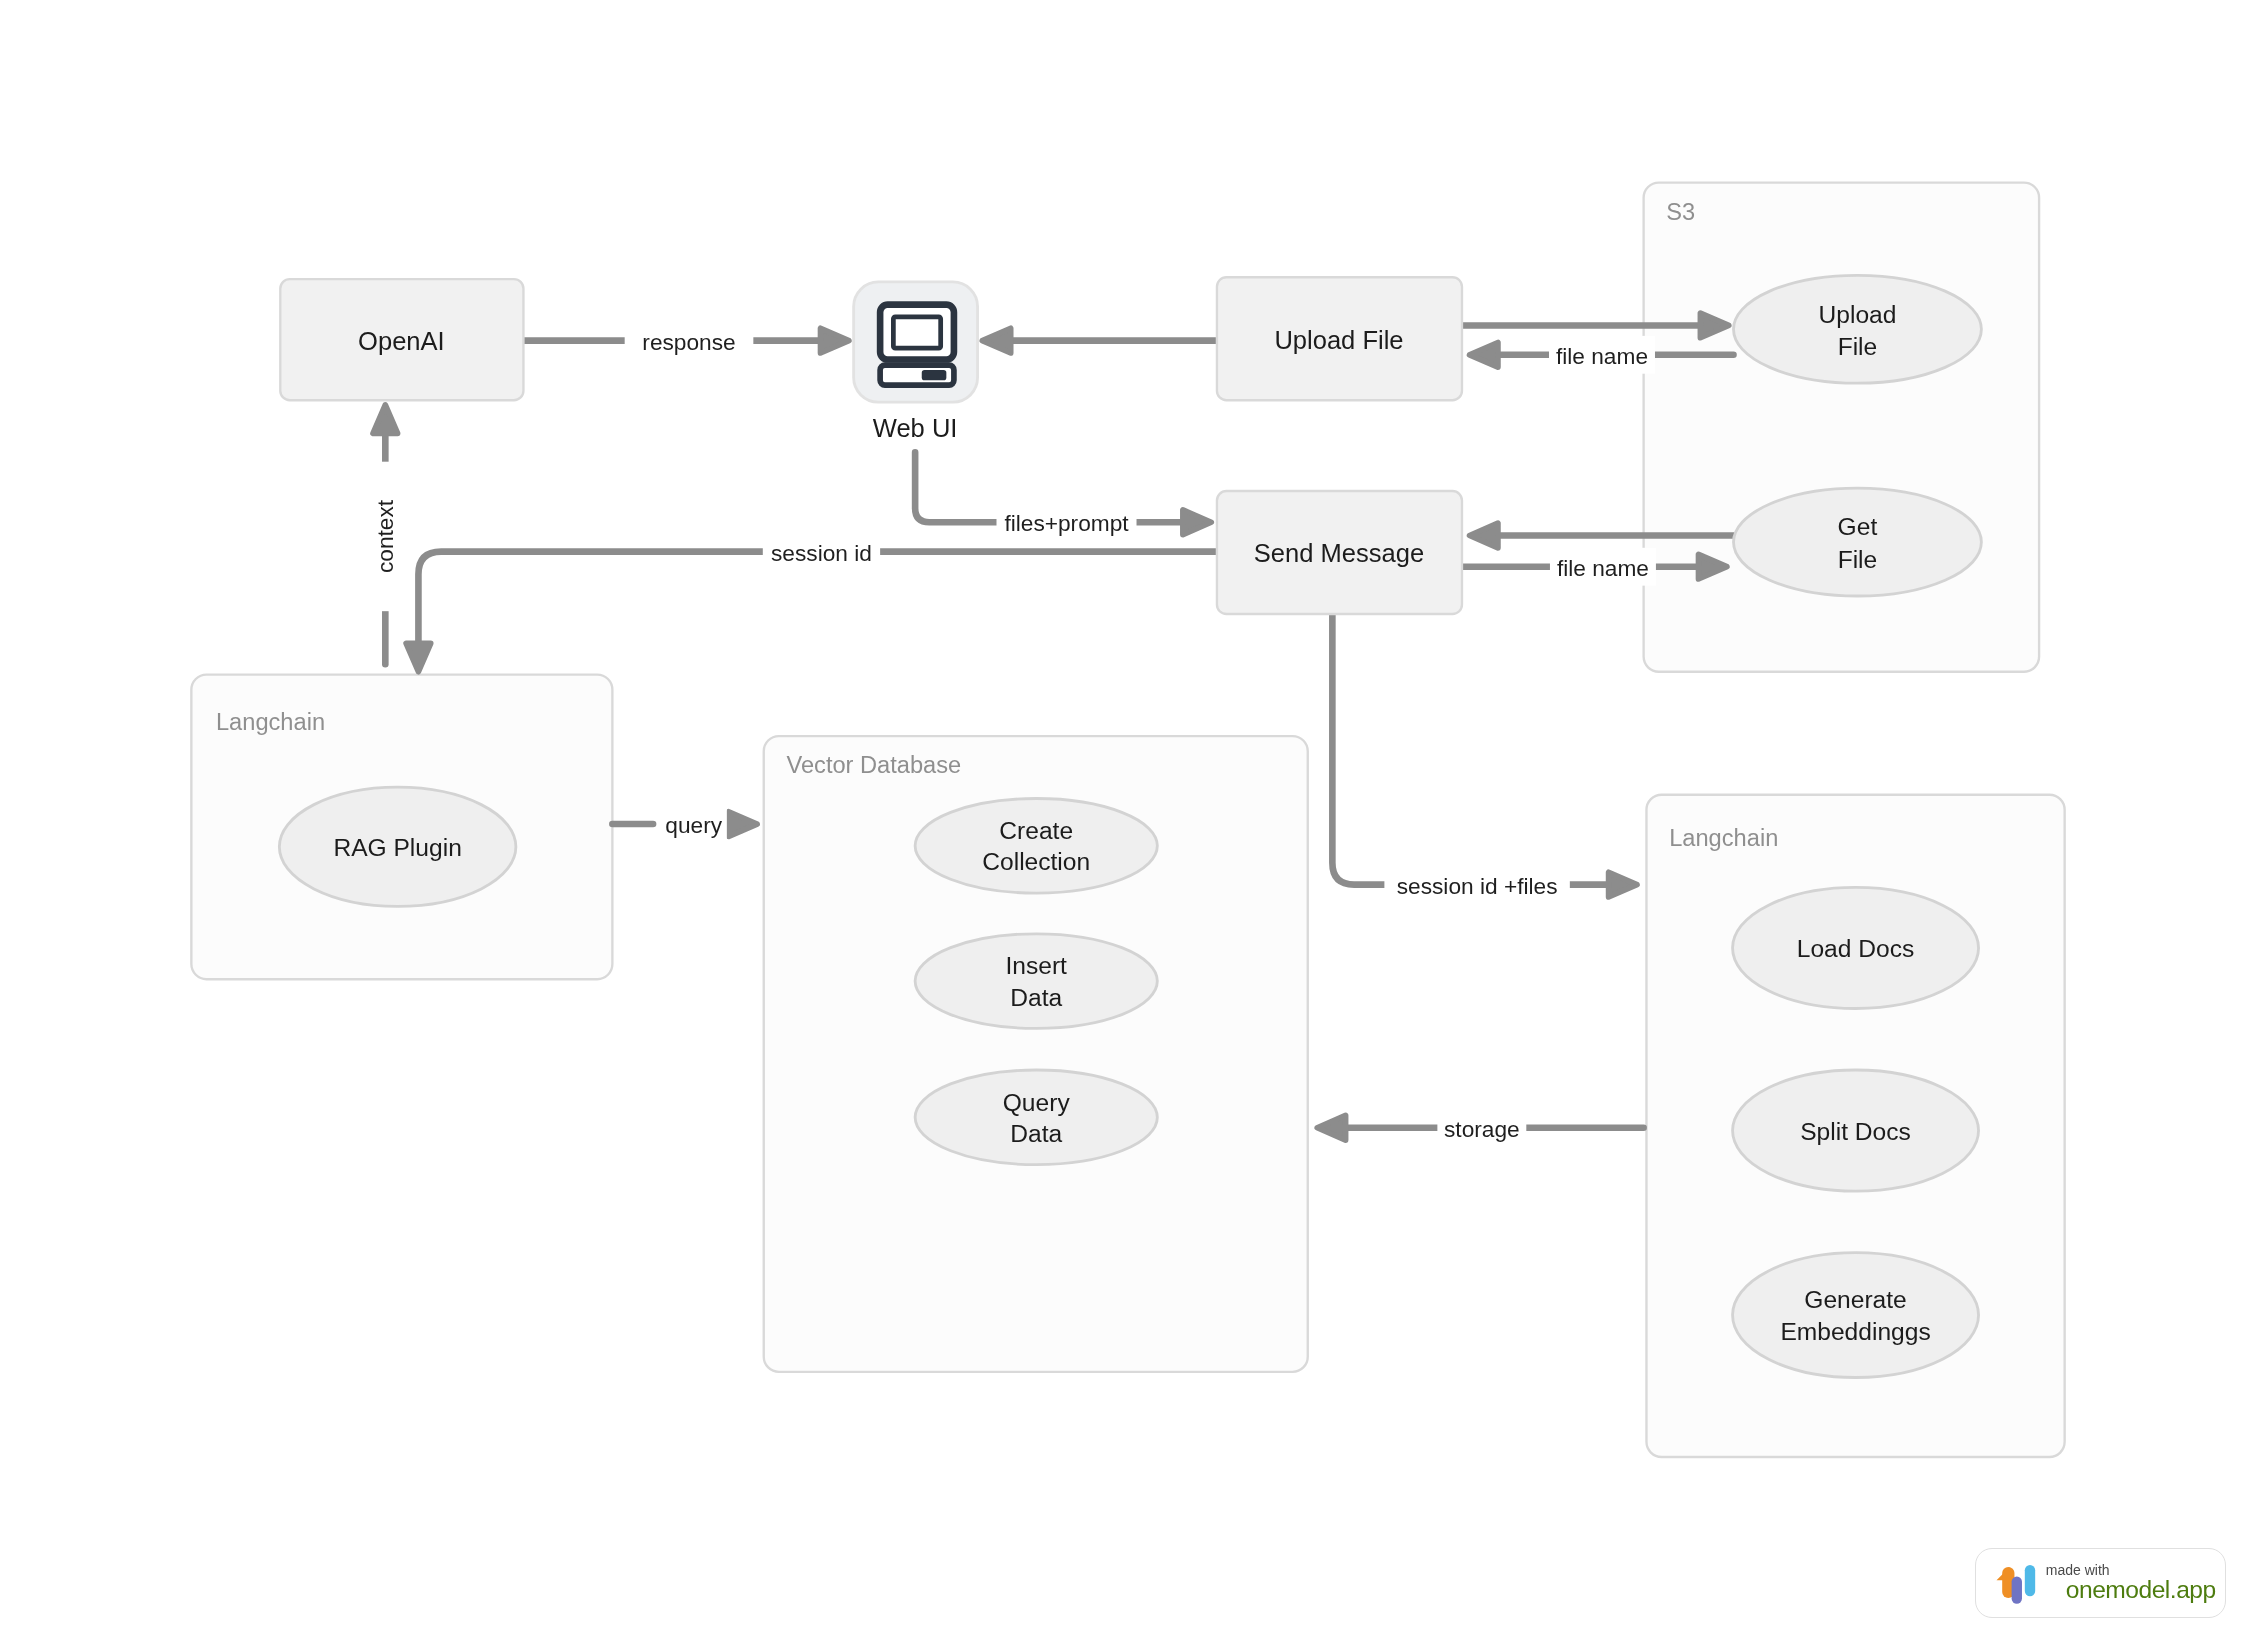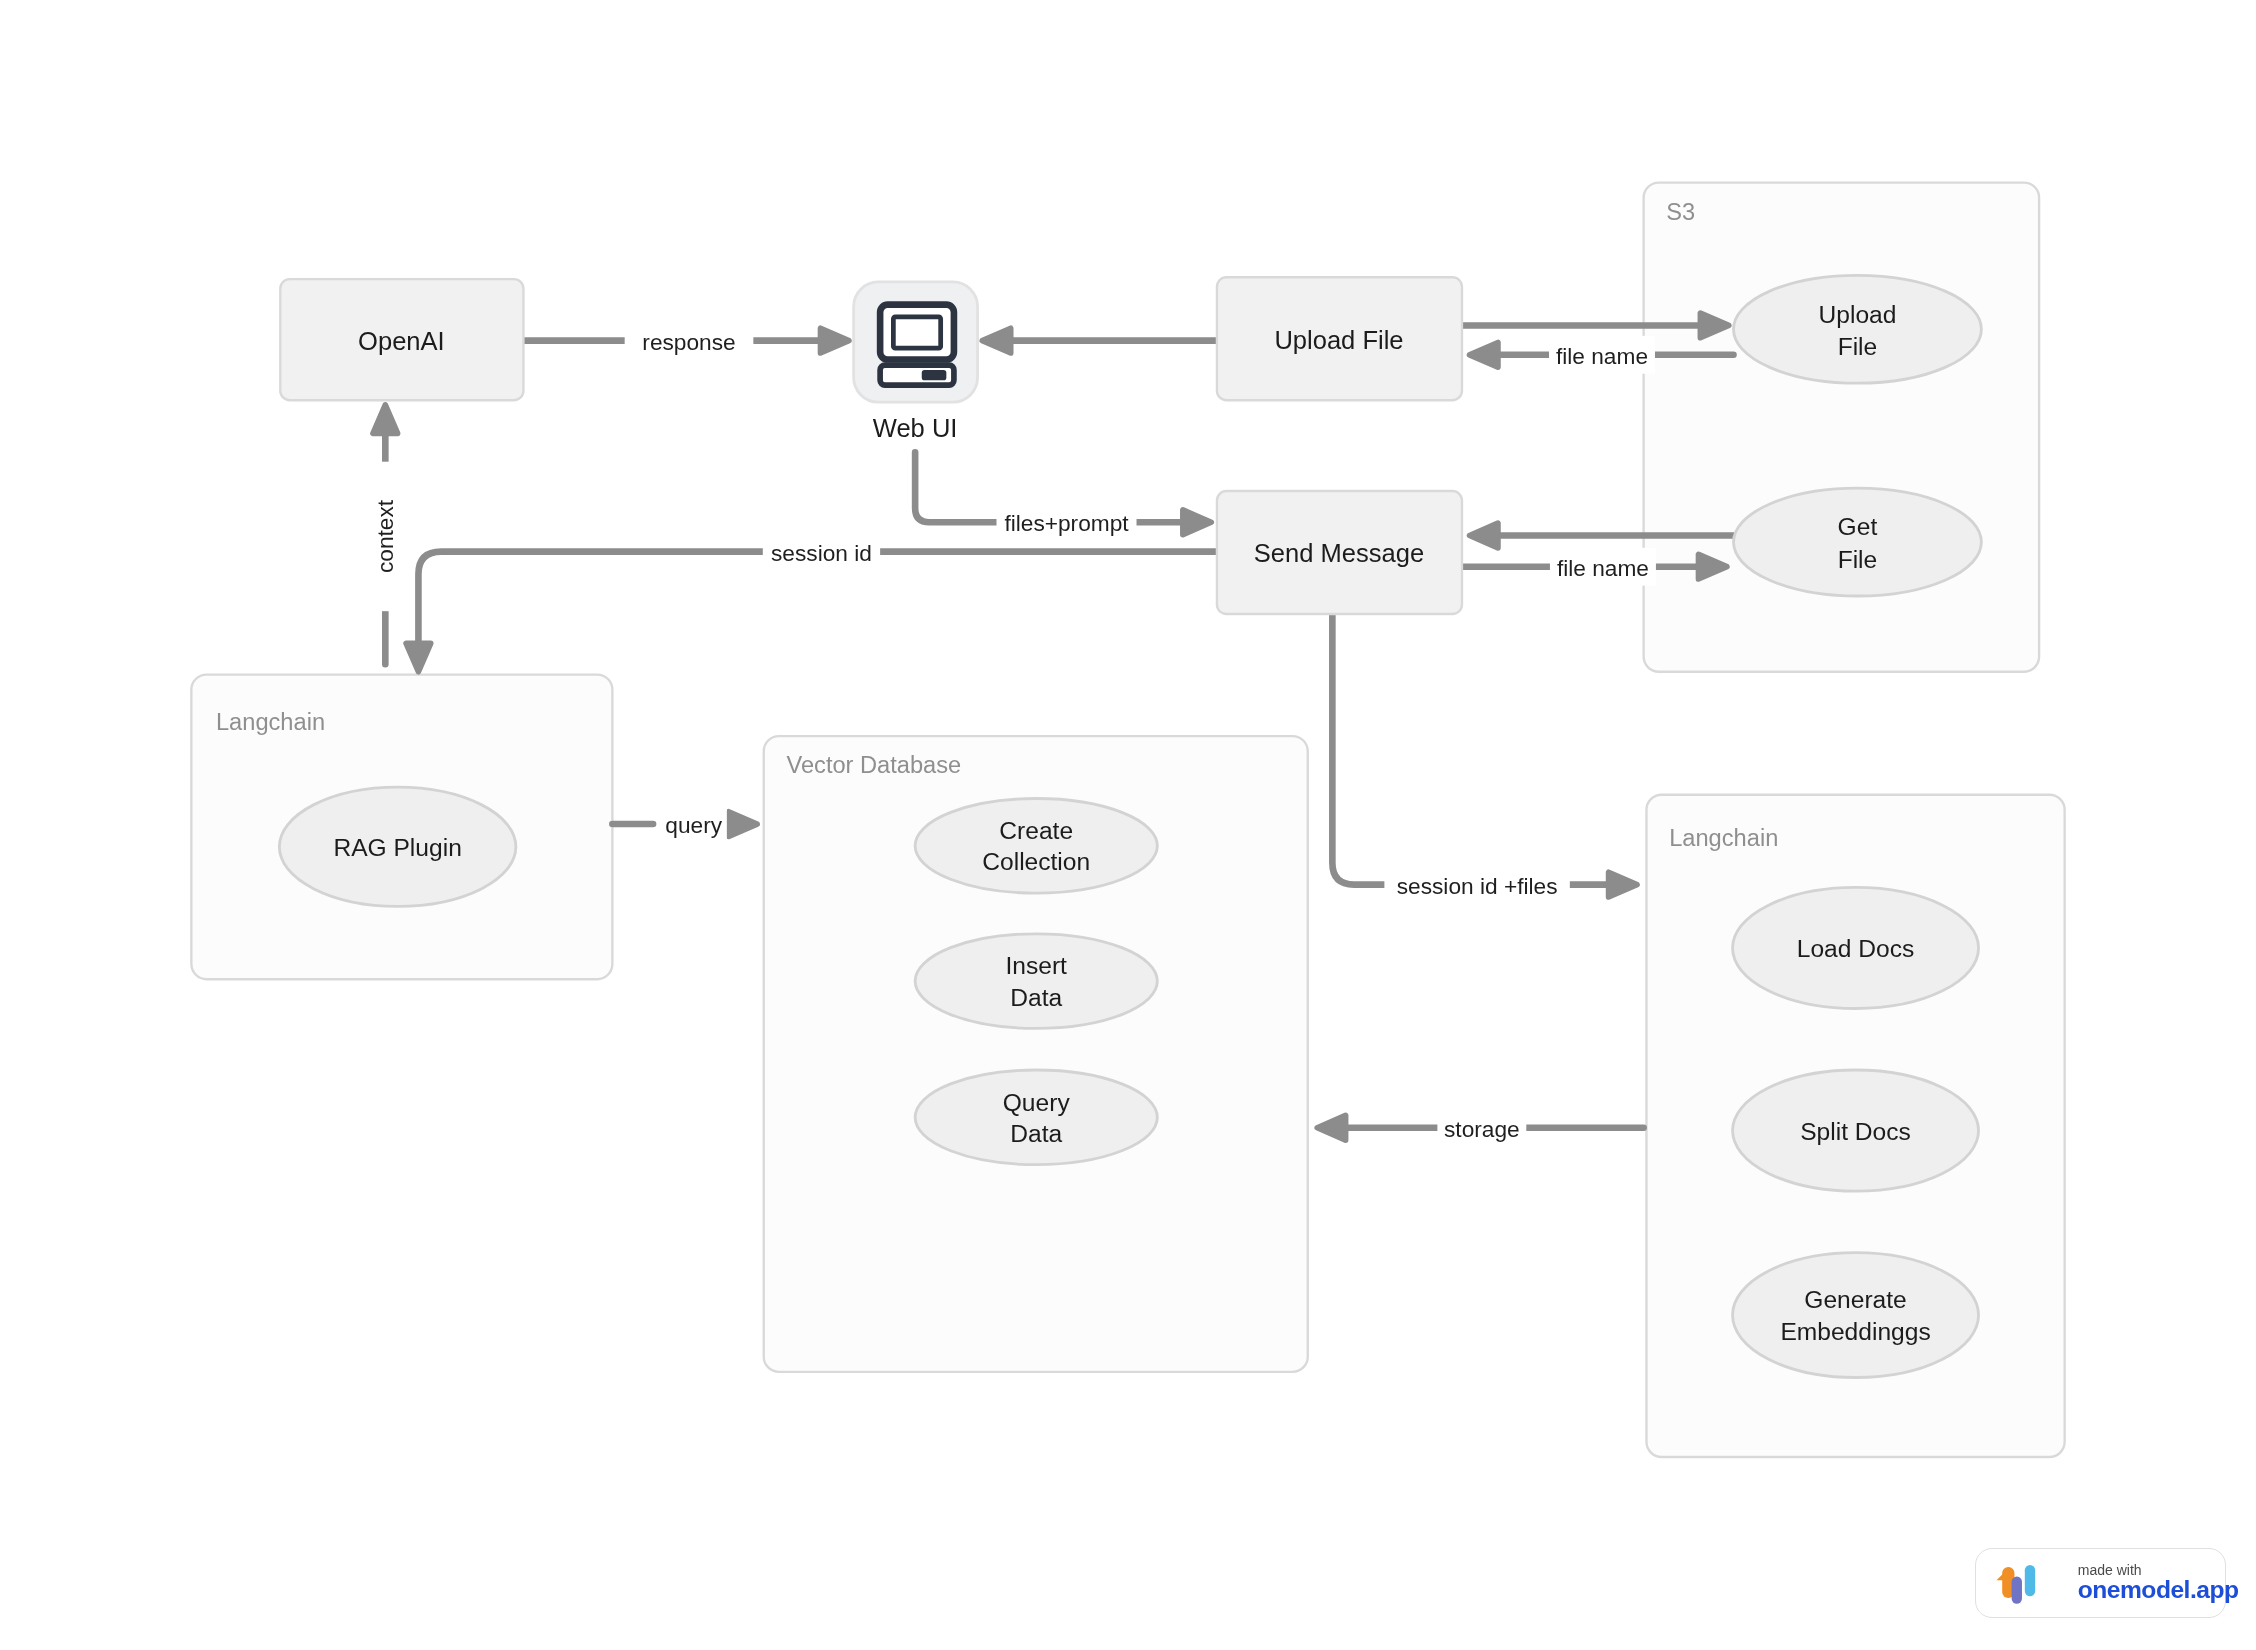--- a/index.html
+++ b/index.html
@@ -11,25 +11,25 @@
   .edge{stroke:#8c8c8c;stroke-width:7;fill:none;stroke-linecap:round;}
   .head{fill:#8c8c8c;stroke:#8c8c8c;stroke-width:6;stroke-linejoin:round;}
   .node-label{font-size:27px;fill:#1c1c1c;text-anchor:middle;dominant-baseline:central;}
   .ellipse-label{font-size:26px;fill:#1c1c1c;text-anchor:middle;dominant-baseline:central;}
   .container-label{font-size:25px;fill:#8f8f8f;text-anchor:start;dominant-baseline:central;}
   .edge-label{font-size:24px;fill:#1f1f1f;text-anchor:middle;dominant-baseline:central;}
   .label-bg{fill:#ffffff;}
   .icon-stroke{fill:#ffffff;stroke:#2b3440;}
   .badge{position:absolute;left:1975px;top:1548px;width:251px;height:70px;background:#ffffff;
          border:1.9px solid #e0e0e0;border-radius:17px;box-sizing:border-box;display:flex;
-         align-items:center;gap:32px;}
+         align-items:center;}
   .badge-logo{width:49px;height:44px;margin-left:13.2px;position:relative;flex:0 0 auto;}
   .badge-text{margin-left:7.6px;line-height:1.05;}
   .badge-madewith{font-size:14px;color:#4a4a4a;}
-  .badge-brand{font-size:24.6px;font-weight:bold;color:#1d4ed8;letter-spacing:-0.5px;}
+  .badge-brand{font-size:24.6px;font-weight:normal;color:#4d7c0f;letter-spacing:-0.5px;margin-left:20px;}
 </style>
 </head>
 <body>
 
 <svg width="2256" height="1650" viewBox="0 0 2384 1744">
 
   <g>
     <rect class="container-box" x="1737" y="193" width="418" height="517" rx="16"></rect>
     <text class="container-label" x="1761" y="224">S3</text>
   </g>

